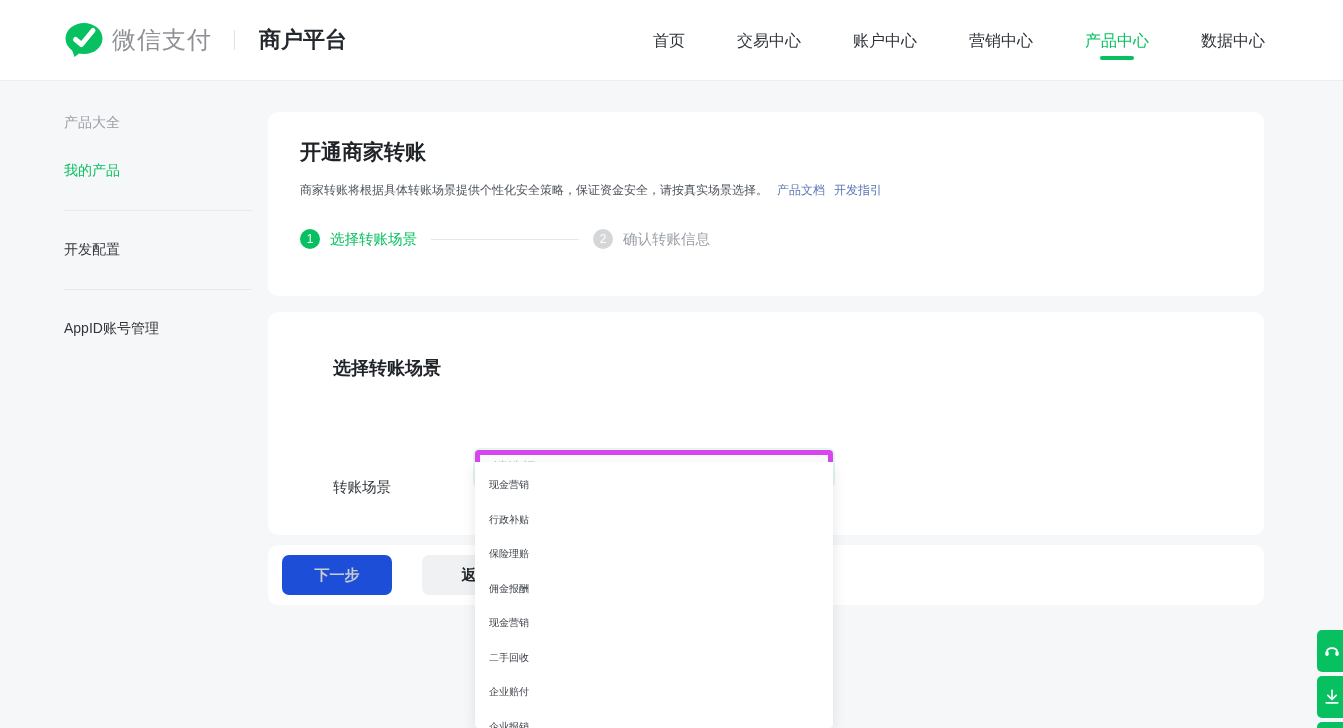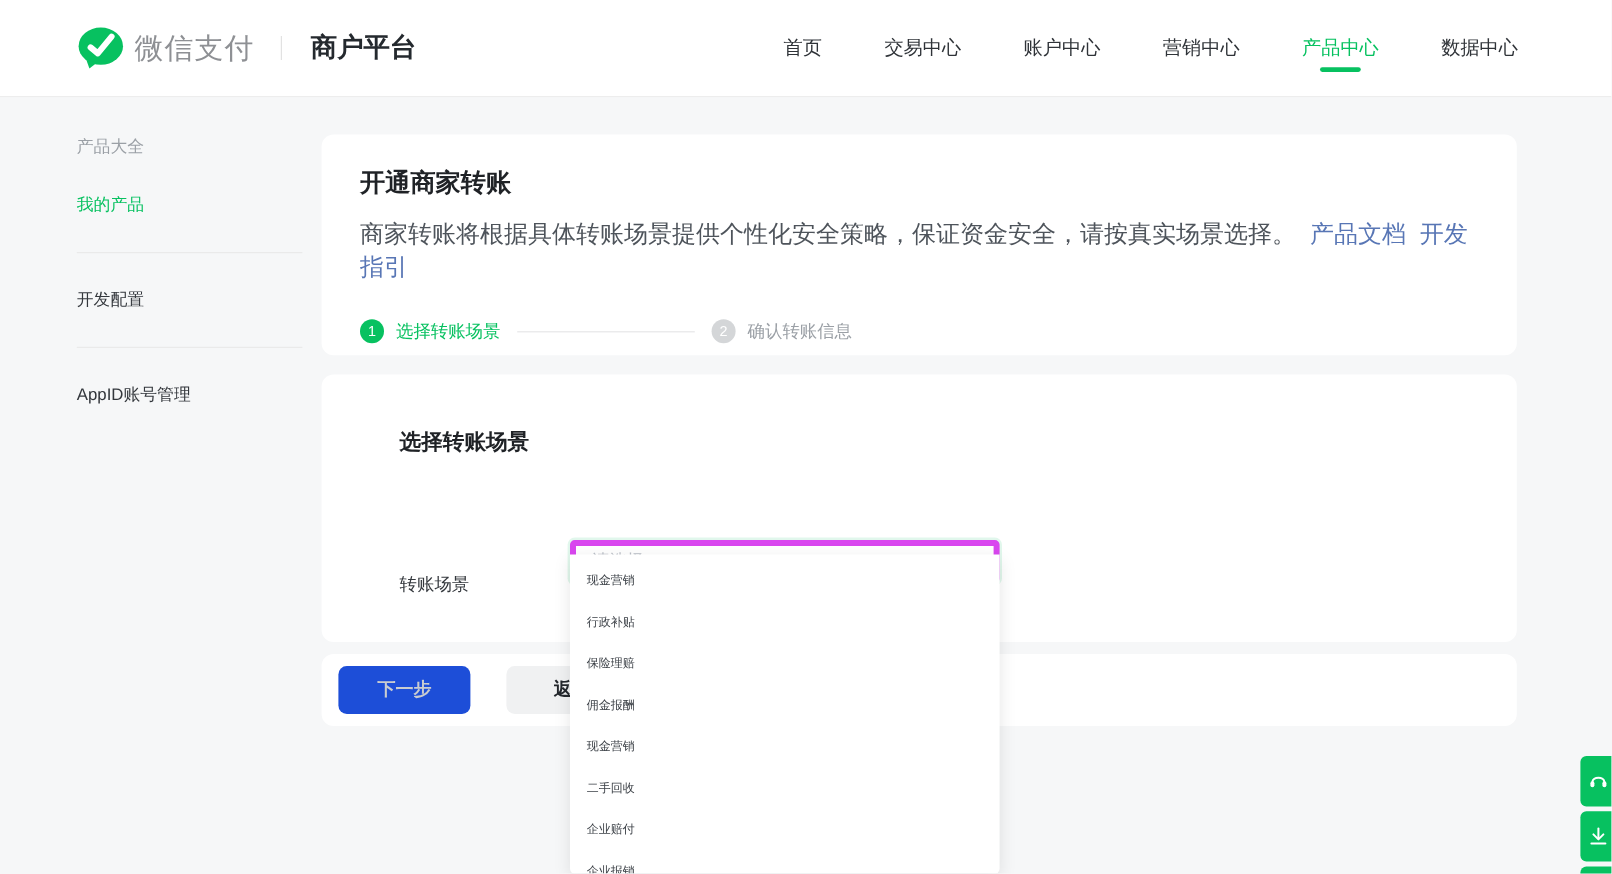--- a/index.html
+++ b/index.html
@@ -39,21 +39,21 @@
   .sidebar-item.active { color:#07c160; }
   .sidebar-divider { height:1px; background:#eaeaea; margin:14px 0; }
 
   
   .card { position:absolute; left:268px; width:996px; background:#ffffff; border-radius:10px; }
   .card-intro { top:112px; height:184px; padding:26px 32px; }
   .card-form  { top:312px; height:223px; padding:44px 32px 0 65px; }
   .card-actions { top:545px; height:60px; padding:10px 0 0 14px; }
 
   .intro-title { font-size:21px; font-weight:bold; color:#1f2226; }
-  .intro-desc { margin-top:16px; font-size:20px; color:#4e545b; }
+  .intro-desc { margin-top:16px; font-size:12px; color:#4e545b;font-family:Liberation Serif, serif; }
   .intro-link { color:#5876b5; cursor:pointer; text-decoration:none; margin-left:6px; }
 
   .stepper { display:flex; align-items:center; margin-top:30px; }
   .step-circle {
     width:20px; height:20px; border-radius:50%; color:#fff;
     font-size:12px; display:flex; align-items:center; justify-content:center; flex:0 0 auto;
   }
   .step-circle.green { background:#07c160; }
   .step-circle.gray { background:#d4d6d8; }
   .step-label { font-size:14.5px; margin-left:10px; }

